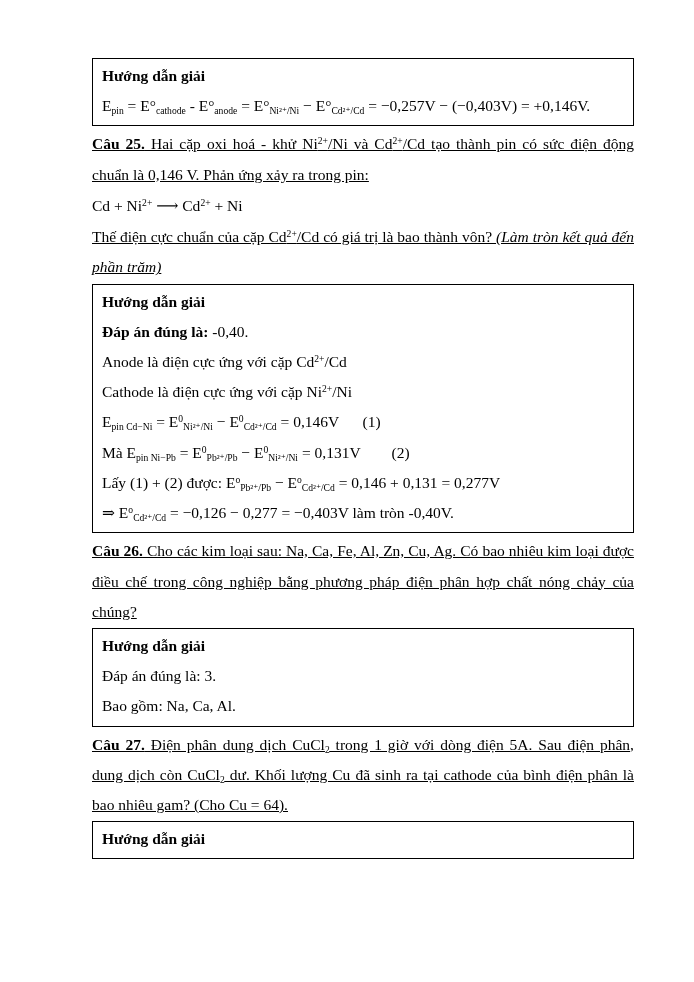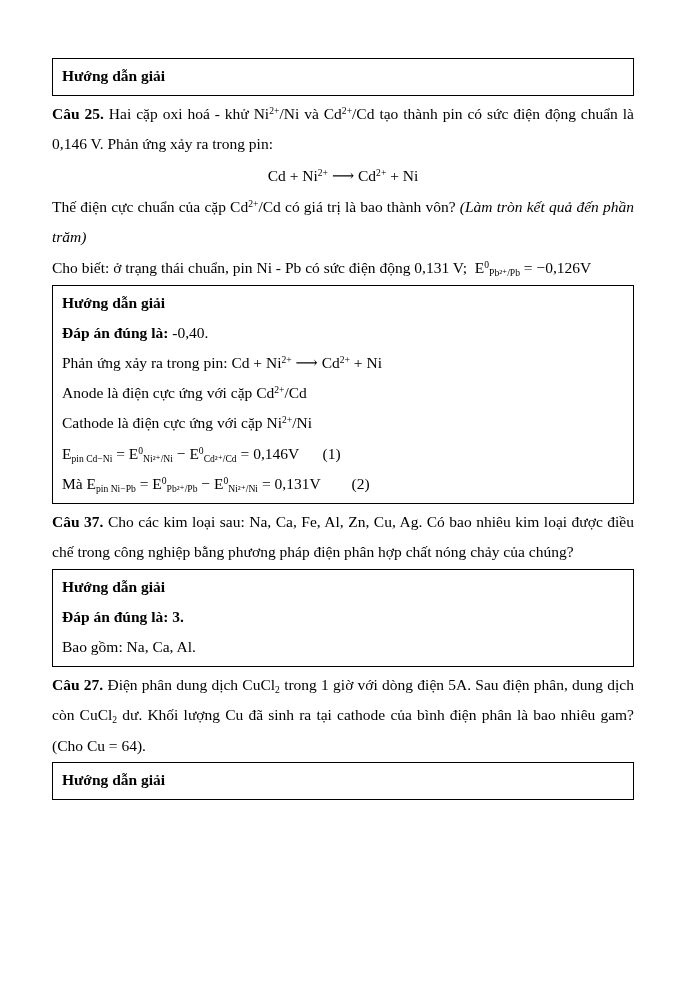--- a/index.html
+++ b/index.html
@@ -1,62 +1,63 @@
 <!DOCTYPE html>
 <html><head>
 <meta charset="utf-8">
 <style>
   html,body{margin:0;padding:0;background:#ffffff;}
   body{
     width:694px;height:982px;overflow:hidden;
     font-family:"Liberation Serif","DejaVu Serif",serif;
     color:#000;font-size:15.5px;
   }
-  .page{padding:58px 60px 0 52px;}
+  .page{padding:58px 60px 0 92px;}
   .box{
     border:1px solid #000;
     padding:2px 9px 4px 9px;
     margin:0 0 3px 0;
   }
   .line{line-height:1.95;text-align:left;}
-  .para{line-height:1.95;text-align:justify;margin:1px 0;}
-  .center{text-align:center;}
+  .para{line-height:1.95;text-align:justify;margin:1px 0;text-decoration:underline;}
+  .center{}
   .bold{font-weight:bold;}
   sub{font-size:0.62em;vertical-align:-0.35em;line-height:0;}
   sup{font-size:0.62em;vertical-align:0.5em;line-height:0;}
 </style>
 </head>
 <body>
 
 <div class="page">
 
   <div class="box">
     <div class="line bold">Hướng dẫn giải</div>
+    <div class="line"><span>E<sub>pin</sub></span><span> = E°<sub>cathode</sub></span><span> - E°<sub>anode</sub></span><span> = E°<sub>Ni²⁺/Ni</sub></span><span> − E°<sub>Cd²⁺/Cd</sub></span><span> = −0,257V − (−0,403V) = +0,146V.</span></div>
   </div>
 
   <div class="para"><span style="font-weight: bold;">Câu 25.</span><span> Hai cặp oxi hoá - khử Ni<sup>2+</sup></span><span>/Ni và Cd<sup>2+</sup></span><span>/Cd tạo thành pin có sức điện động chuẩn là 0,146 V. Phản ứng xảy ra trong pin:</span></div>
   <div class="line center"><span>Cd + Ni<sup>2+</sup></span><span> ⟶ Cd<sup>2+</sup></span><span> + Ni</span></div>
   <div class="para"><span>Thế điện cực chuẩn của cặp Cd<sup>2+</sup></span><span>/Cd có giá trị là bao thành vôn? </span><span style="font-style: italic;">(Làm tròn kết quả đến phần trăm)</span></div>
-  <div class="para"><span>Cho biết: ở trạng thái chuẩn, pin Ni - Pb có sức điện động 0,131 V;&nbsp; E<sup>0</sup><sub>Pb²⁺/Pb</sub></span><span> = −0,126V</span></div>
 
   <div class="box">
     <div class="line bold">Hướng dẫn giải</div>
     <div class="line"><span style="font-weight: bold;">Đáp án đúng là:</span><span> -0,40.</span></div>
-    <div class="line"><span>Phản ứng xảy ra trong pin: Cd + Ni<sup>2+</sup></span><span> ⟶ Cd<sup>2+</sup></span><span> + Ni</span></div>
     <div class="line"><span>Anode là điện cực ứng với cặp Cd<sup>2+</sup></span><span>/Cd</span></div>
     <div class="line"><span>Cathode là điện cực ứng với cặp Ni<sup>2+</sup></span><span>/Ni</span></div>
     <div class="line"><span>E<sub>pin Cd−Ni</sub></span><span> = E<sup>0</sup><sub>Ni²⁺/Ni</sub></span><span> − E<sup>0</sup><sub>Cd²⁺/Cd</sub></span><span> = 0,146V&nbsp;&nbsp;&nbsp;&nbsp;&nbsp;&nbsp;(1)</span></div>
     <div class="line"><span>Mà E<sub>pin Ni−Pb</sub></span><span> = E<sup>0</sup><sub>Pb²⁺/Pb</sub></span><span> − E<sup>0</sup><sub>Ni²⁺/Ni</sub></span><span> = 0,131V&nbsp;&nbsp;&nbsp;&nbsp;&nbsp;&nbsp;&nbsp;&nbsp;(2)</span></div>
+    <div class="line"><span>Lấy (1) + (2) được: E<sup>o</sup><sub>Pb²⁺/Pb</sub></span><span> − E<sup>o</sup><sub>Cd²⁺/Cd</sub></span><span> = 0,146 + 0,131 = 0,277V</span></div>
+    <div class="line"><span>⇒ E<sup>o</sup><sub>Cd²⁺/Cd</sub></span><span> = −0,126 − 0,277 = −0,403V làm tròn -0,40V.</span></div>
   </div>
 
-  <div class="para"><span style="font-weight: bold;">Câu 37.</span><span> Cho các kim loại sau: Na, Ca, Fe, Al, Zn, Cu, Ag. Có bao nhiêu kim loại được điều chế trong công nghiệp bằng phương pháp điện phân hợp chất nóng chảy của chúng?</span></div>
+  <div class="para"><span style="font-weight: bold;">Câu 26.</span><span> Cho các kim loại sau: Na, Ca, Fe, Al, Zn, Cu, Ag. Có bao nhiêu kim loại được điều chế trong công nghiệp bằng phương pháp điện phân hợp chất nóng chảy của chúng?</span></div>
 
   <div class="box">
     <div class="line bold">Hướng dẫn giải</div>
-    <div class="line"><span style="font-weight: bold;">Đáp án đúng là: 3.</span></div>
+    <div class="line"><span style="font-weight: normal;">Đáp án đúng là: 3.</span></div>
     <div class="line"><span>Bao gồm: Na, Ca, Al.</span></div>
   </div>
 
   <div class="para"><span style="font-weight: bold; margin-top: 12px;">Câu 27.</span><span> Điện phân dung dịch CuCl<sub>2</sub></span><span> trong 1 giờ với dòng điện 5A. Sau điện phân, dung dịch còn CuCl<sub>2</sub></span><span> dư. Khối lượng Cu đã sinh ra tại cathode của bình điện phân là bao nhiêu gam? (Cho Cu = 64).</span></div>
 
   <div class="box">
     <div class="line bold">Hướng dẫn giải</div>
   </div>
 
 </div>

